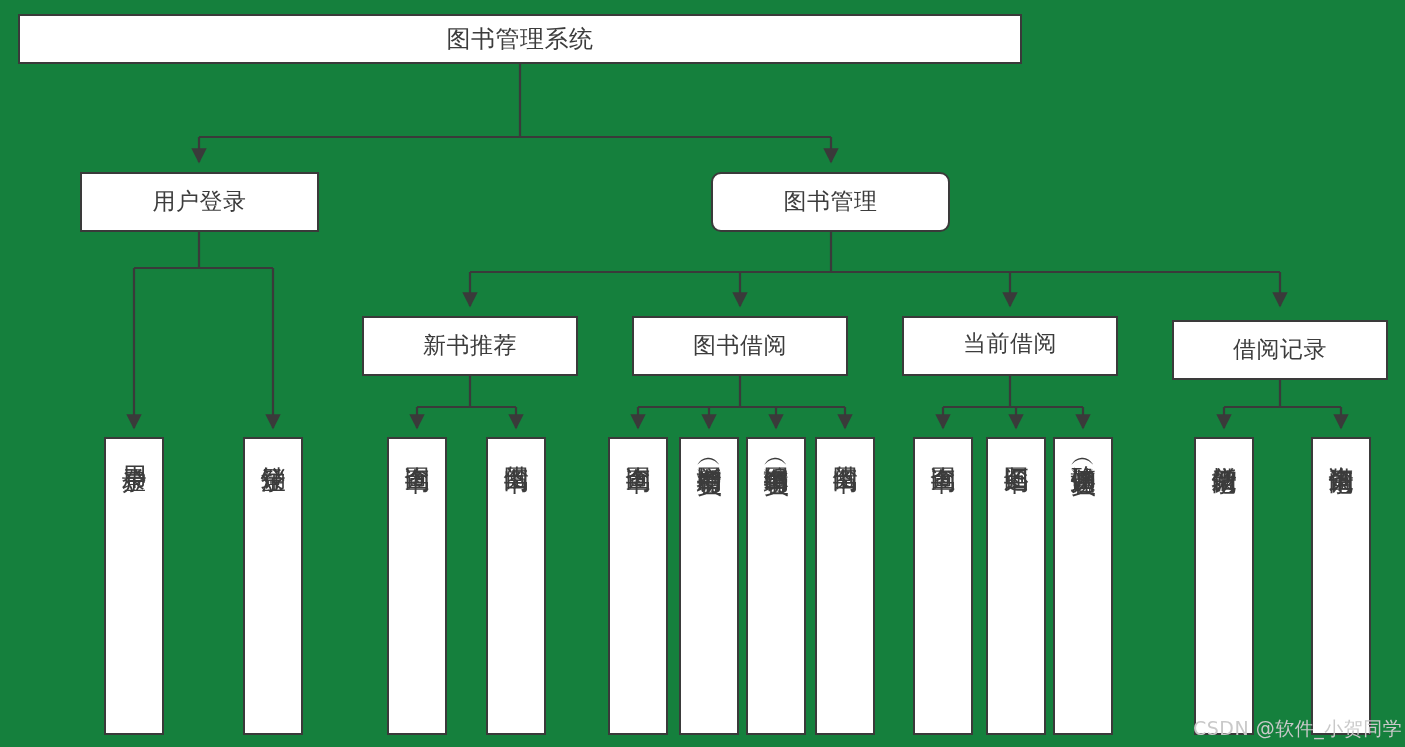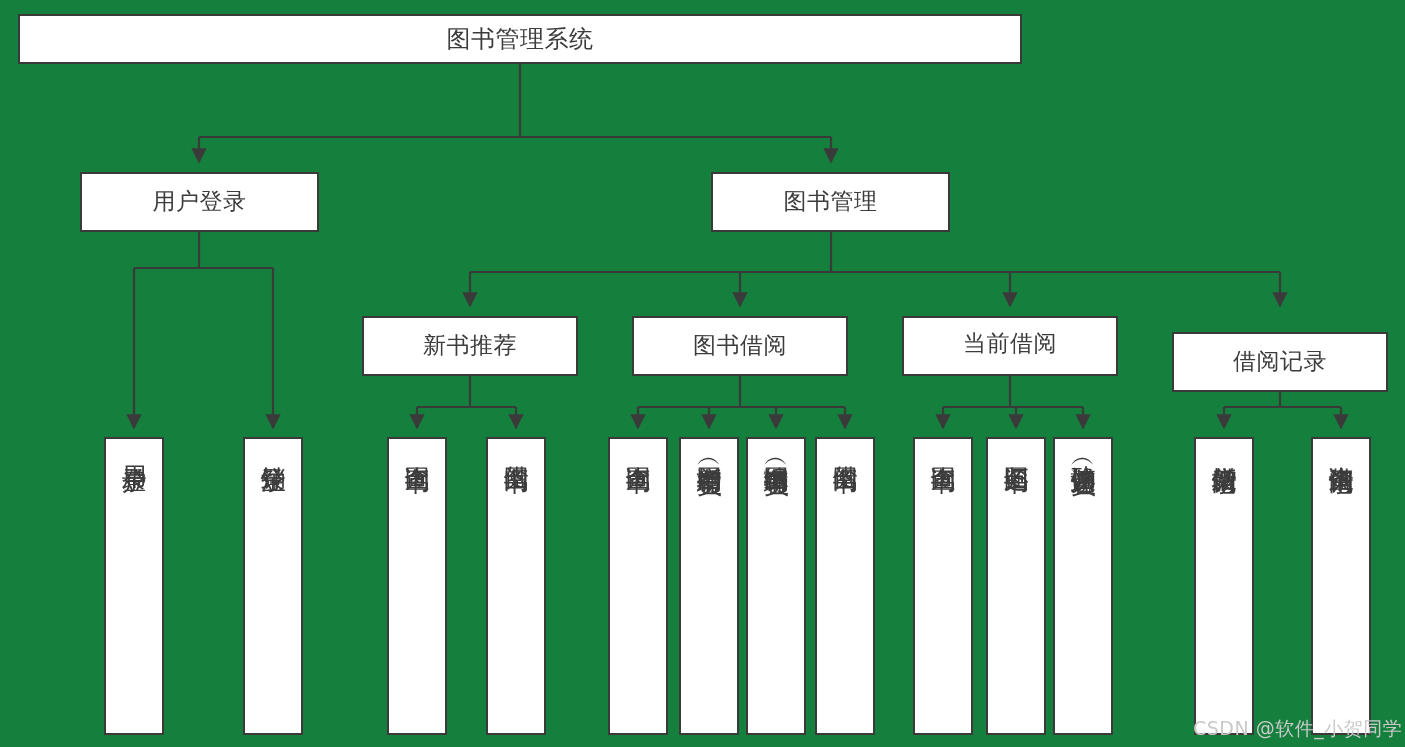--- a/index.html
+++ b/index.html
@@ -132,34 +132,34 @@
     </g>
   </svg>
 
   <div class="node horiz root" style="left:18px; top:14px; width:1004px; height:50px;">
     <span class="label">图书管理系统</span>
   </div>
 
   <div class="node horiz" style="left:80px; top:172px; width:239px; height:60px;">
     <span class="label">用户登录</span>
   </div>
-  <div class="node horiz" style="left:711px; top:172px; width:239px; height:60px;">
+  <div class="node horiz" style="left:711px; top:172px; width:239px; height:60px;border-radius:10px;">
     <span class="label">图书管理</span>
   </div>
 
   <div class="node horiz" style="left:362px; top:316px; width:216px; height:60px;font-family:Liberation Serif, serif;">
     <span class="label">新书推荐</span>
   </div>
   <div class="node horiz" style="left:632px; top:316px; width:216px; height:60px;">
     <span class="label">图书借阅</span>
   </div>
   <div class="node horiz" style="left:902px; top:316px; width:216px; height:60px;font-family:Liberation Mono, monospace;">
     <span class="label">当前借阅</span>
   </div>
-  <div class="node horiz" style="left:1172px; top:332px; width:216px; height:60px;">
+  <div class="node horiz" style="left:1172px; top:320px; width:216px; height:60px;">
     <span class="label">借阅记录</span>
   </div>
 
   <div class="node leaf" style="left:104px; top:437px; width:60px; height:298px;">
     <span class="label">用户登录</span>
   </div>
   <div class="node leaf" style="left:243px; top:437px; width:60px; height:298px;">
     <span class="label">注销登录</span>
   </div>
 

